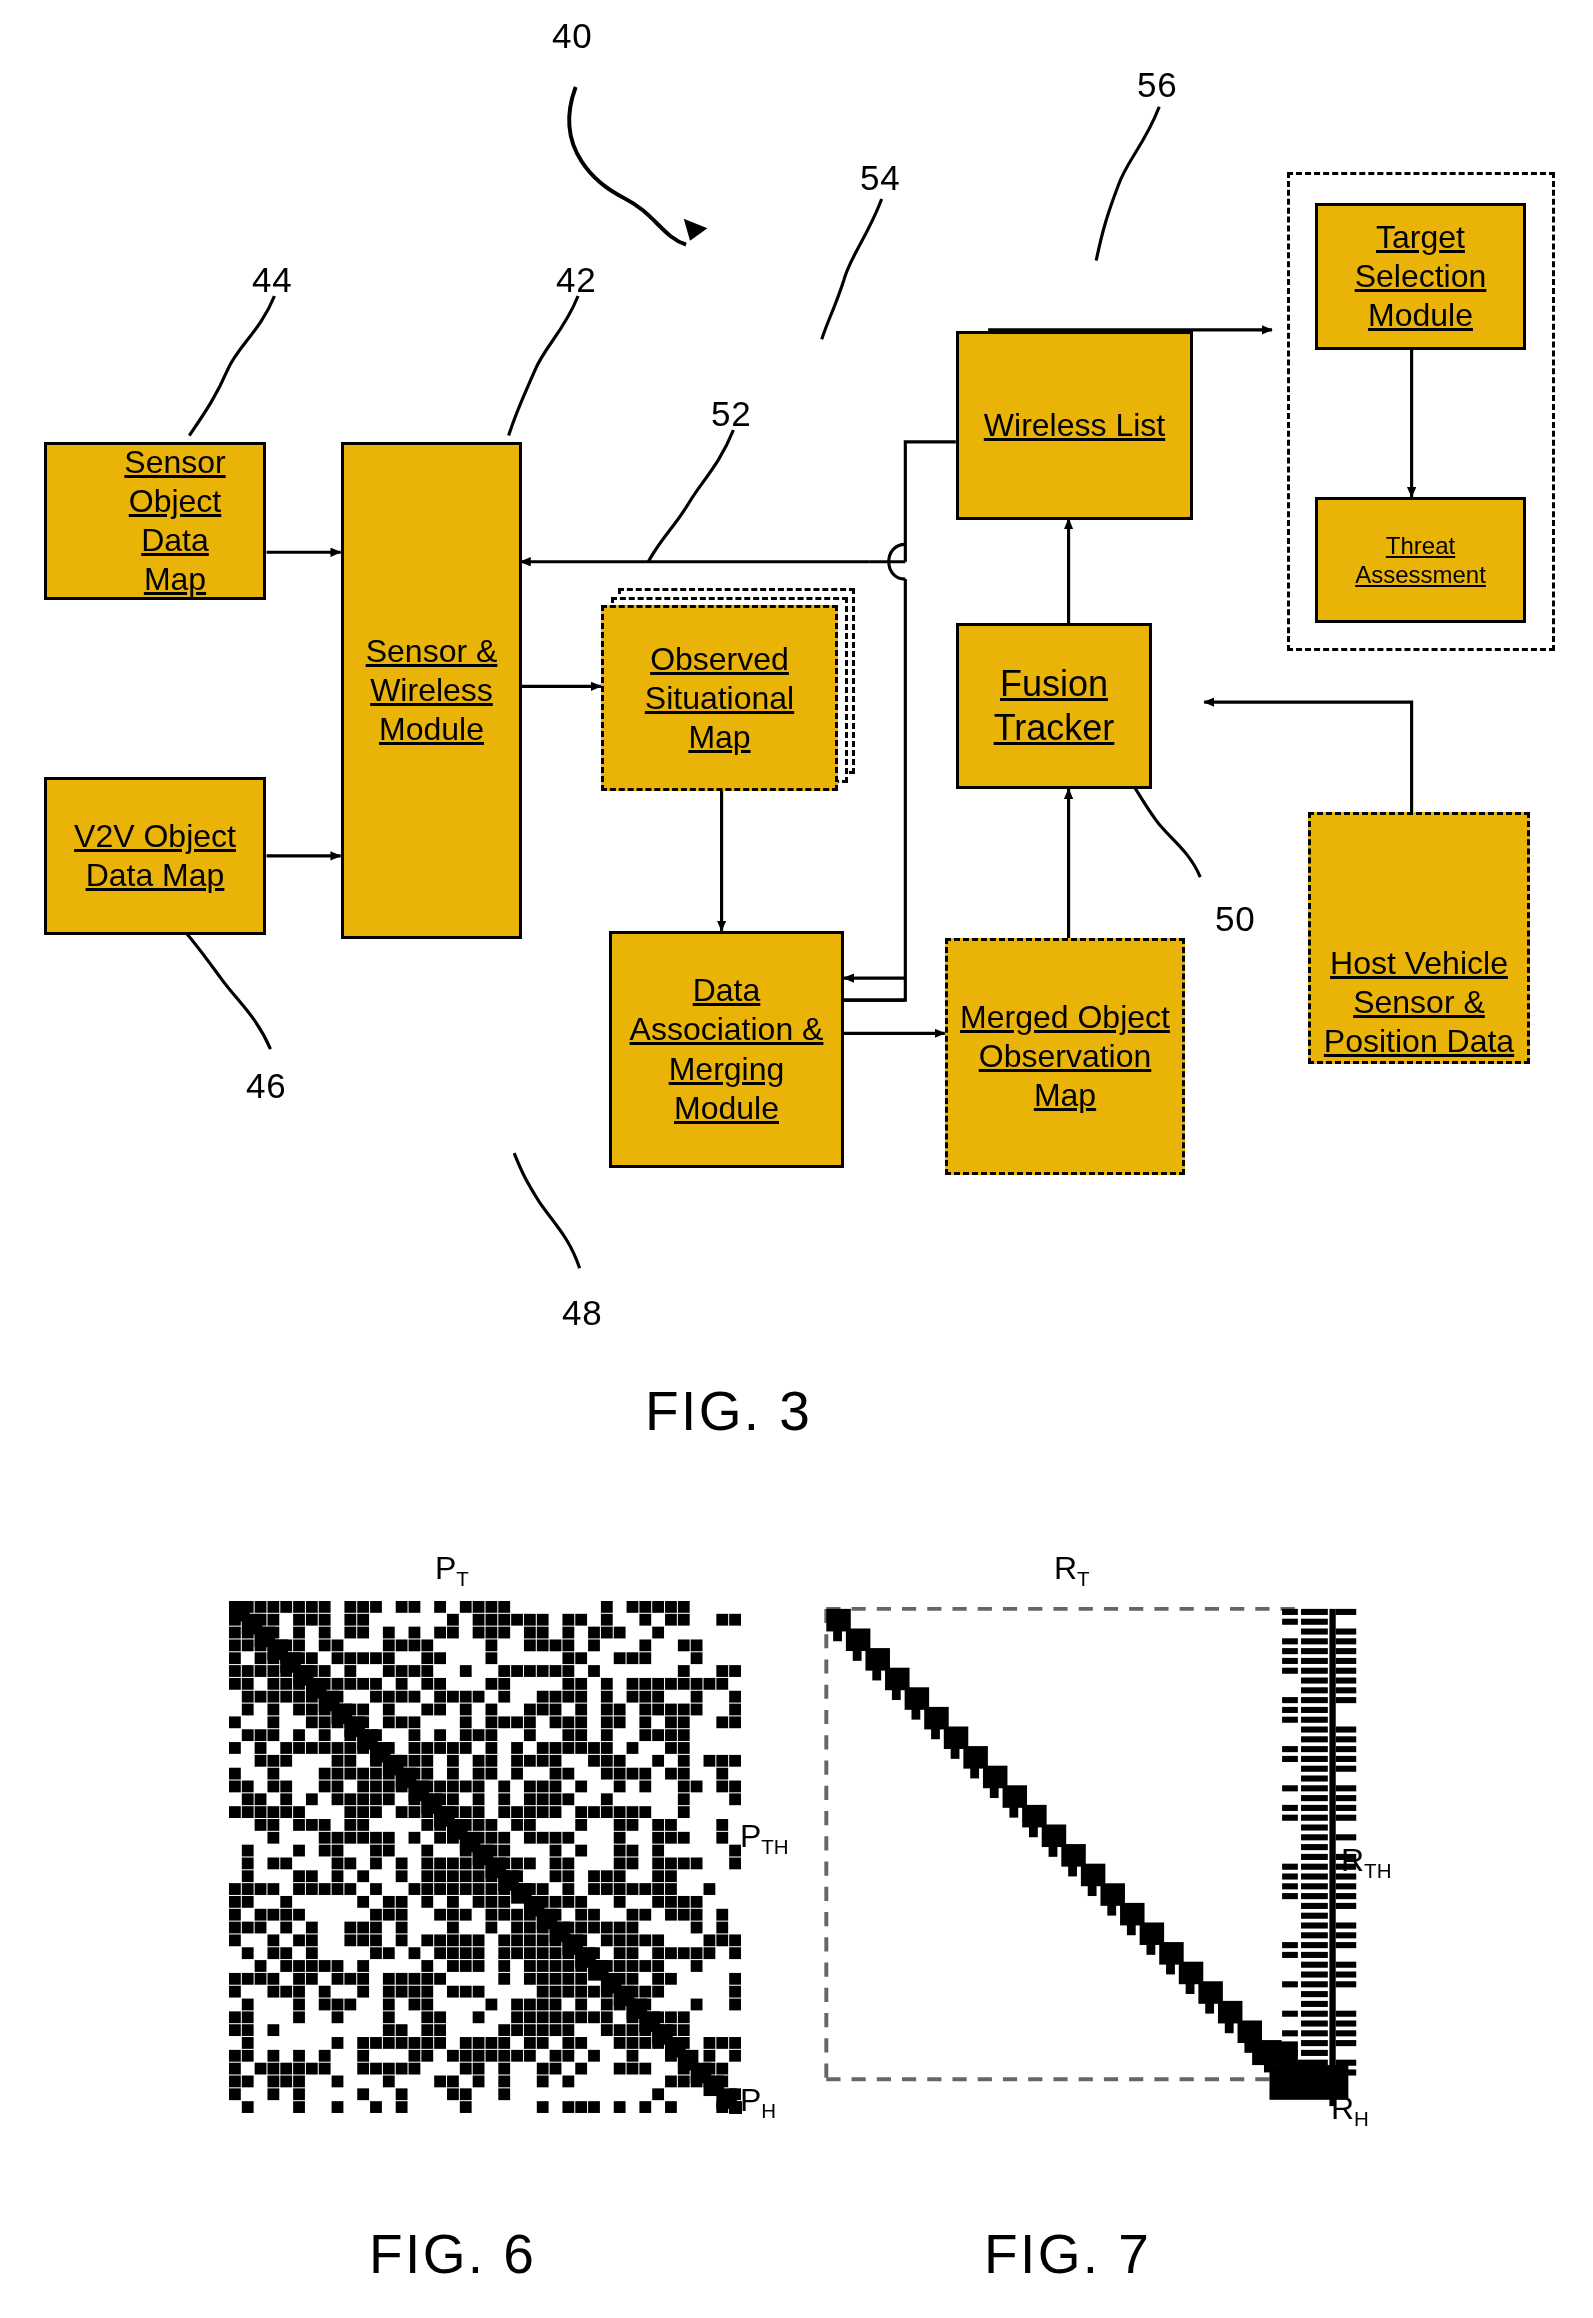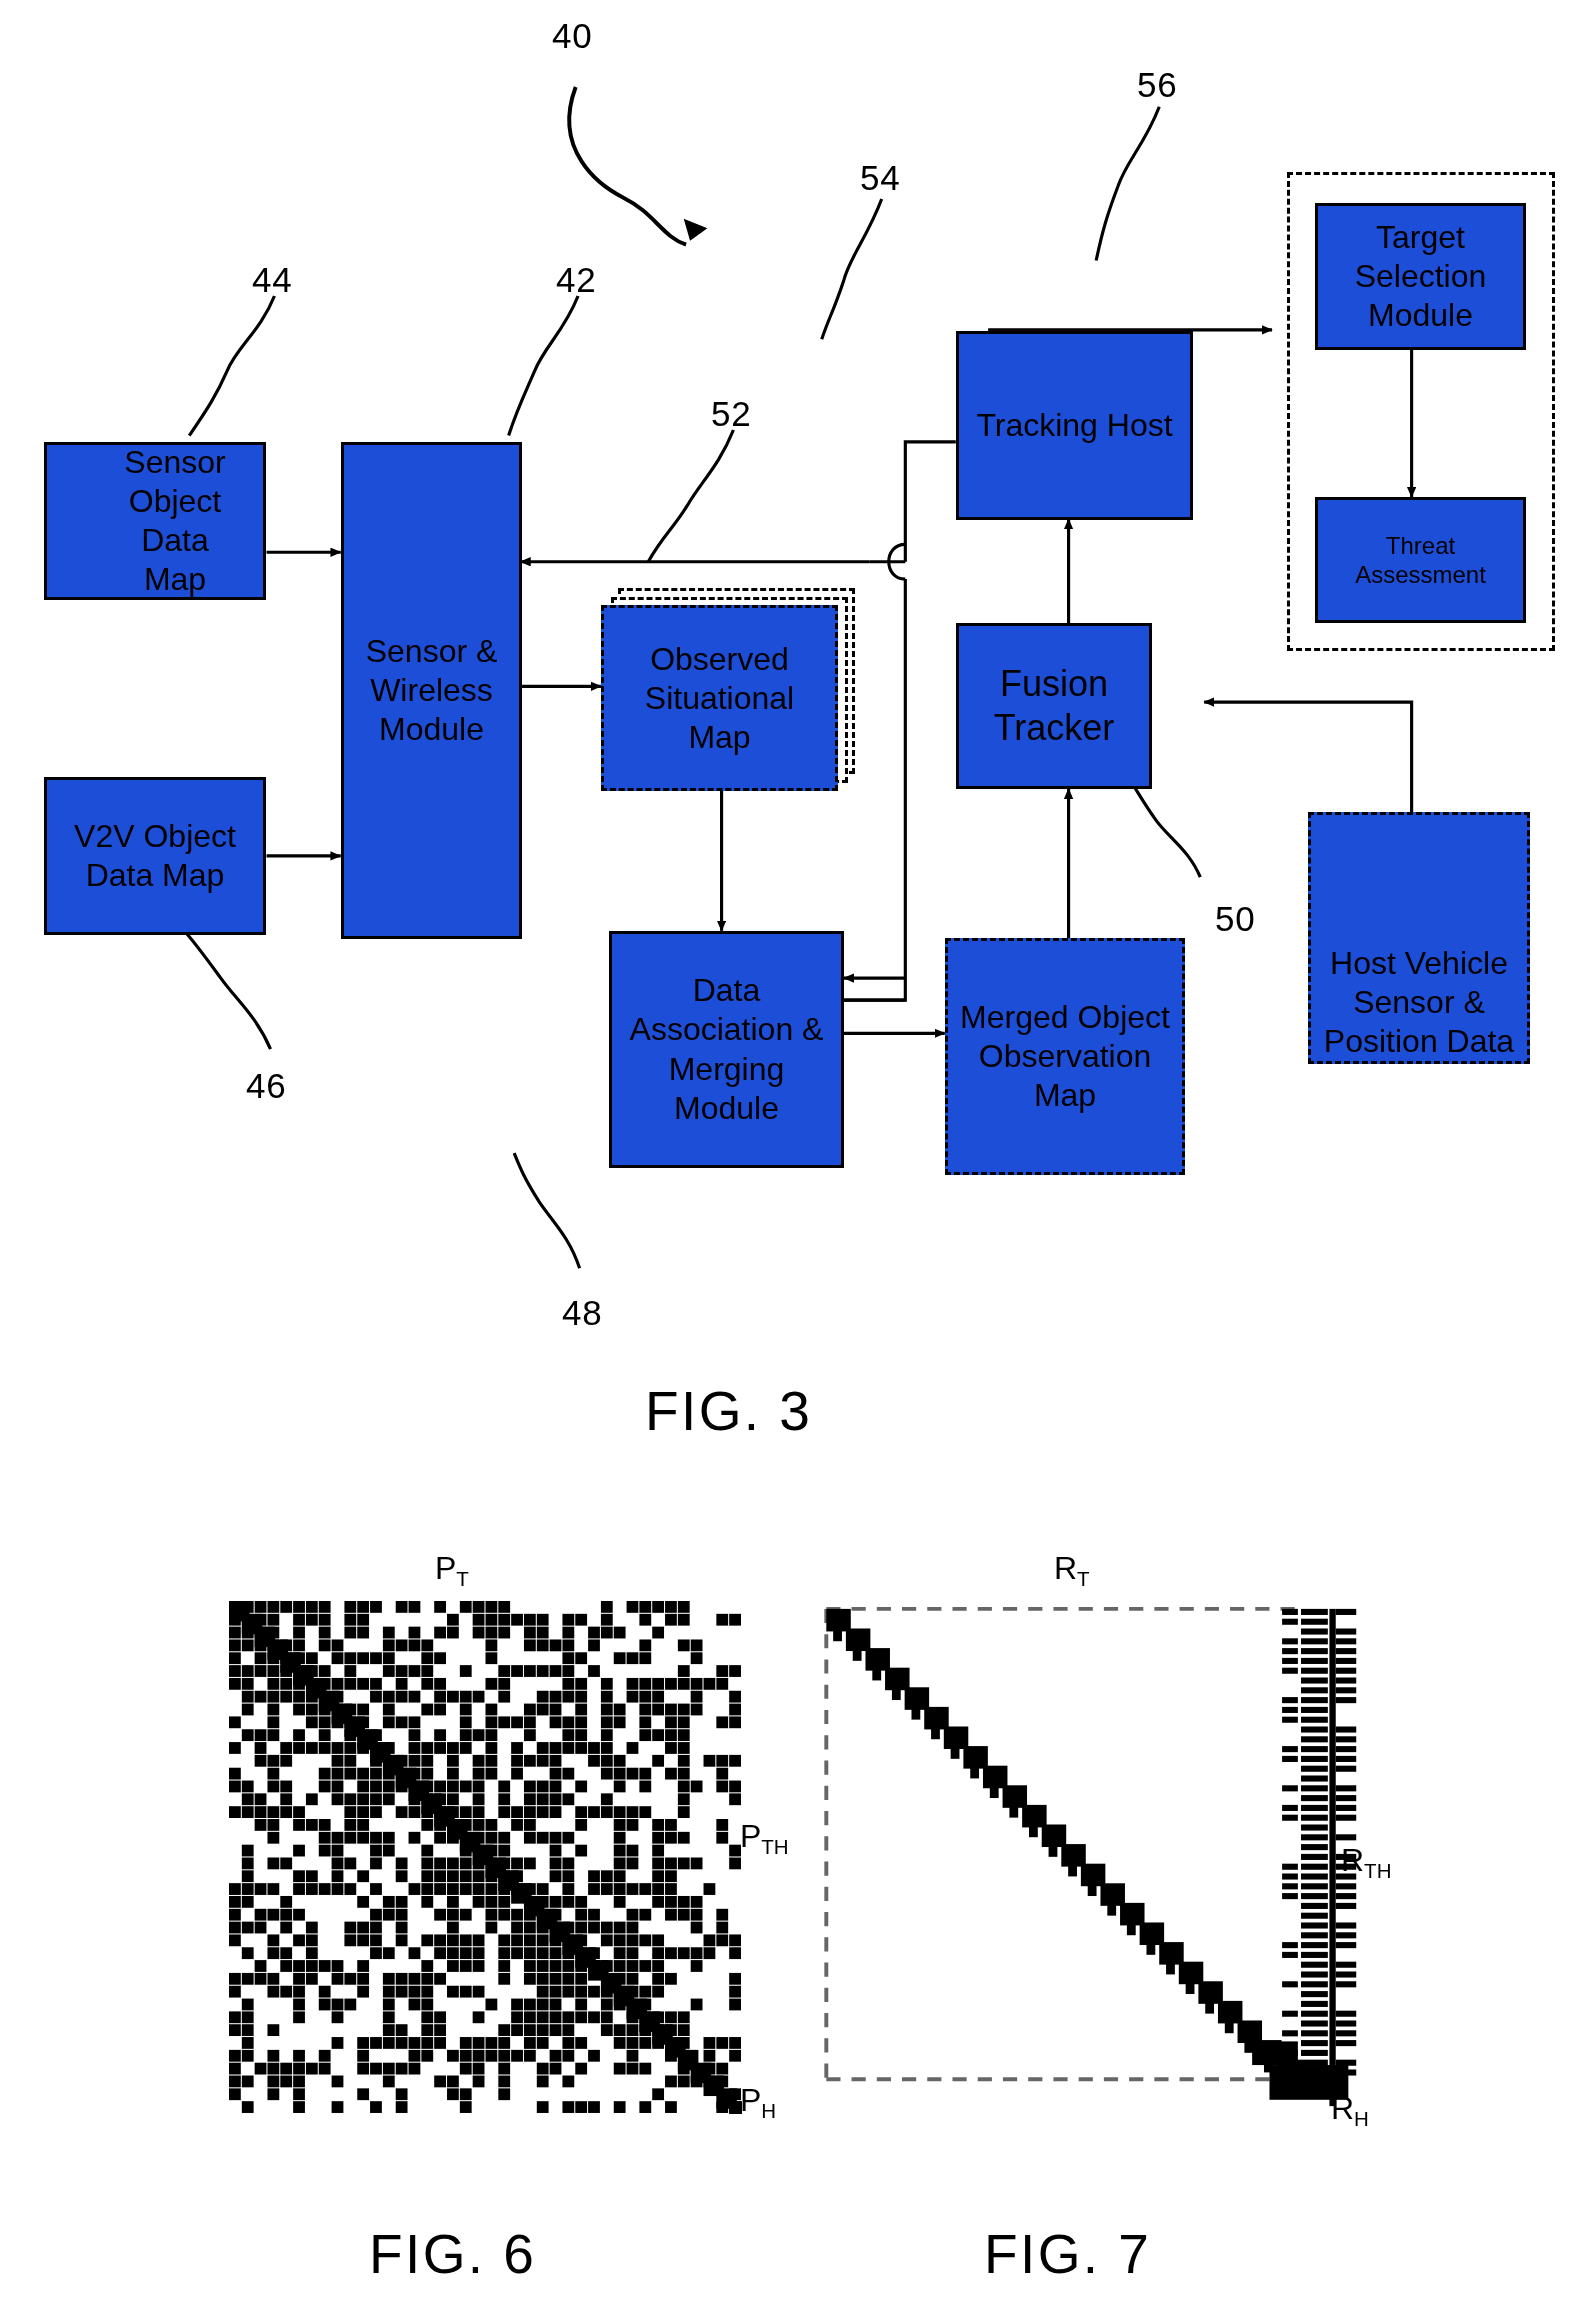--- a/index.html
+++ b/index.html
@@ -3,23 +3,23 @@
 <meta charset="utf-8">
 <style>
   html,body{margin:0;padding:0;background:#fff;}
   body{
     width:1593px;height:2319px;position:relative;overflow:hidden;
     font-family:"Liberation Sans","DejaVu Sans",sans-serif;color:#000;
   }
   .sheet{position:absolute;inset:0;}
   svg.layer{position:absolute;left:0;top:0;width:1593px;height:2319px;}
   .box{
-    position:absolute;border:3.2px solid #000;background:#1d4ed8;
+    position:absolute;border:3.2px solid #000;background:#eab308;
     display:flex;align-items:center;justify-content:center;text-align:center;
-    line-height:1.22;box-sizing:border-box;
+    line-height:1.22;box-sizing:border-box;text-decoration:underline;
   }
   .box.dashed{border-style:dashed;border-width:3.2px;}
   .box .txt{display:block;padding:0 6.3px;}
   .refnum{position:absolute;font-size:35px;letter-spacing:0.8px;}
   .figcap{position:absolute;font-size:55px;letter-spacing:2.4px;}
   .grouplabel{position:absolute;font-family:Liberation Sans, sans-serif;font-size:32px;}
   .grouplabel sub{font-size:20.5px;}
   .dashgroup{position:absolute;border:3.2px dashed #000;box-sizing:border-box;background:transparent;}
   .stackwrap{position:absolute;}
   .stackwrap .shadow{position:absolute;border:3.2px dashed #000;box-sizing:border-box;background:#fff;}
@@ -111,21 +111,21 @@
     <div class="shadow" style="left:17.4px;top:0px;width:237px;height:186px;"></div>
     <div class="shadow" style="left:9.5px;top:8.7px;width:237px;height:186px;"></div>
     <div class="box dashed" style="left:0px;top:17.4px;width:237px;height:186px;font-size:32px;">
       <span class="txt" style="white-space:pre-line;">Observed
 Situational
 Map</span>
     </div>
   </div>
 
   <div class="box" style="left:956px;top:331px;width:237px;height:189px;font-size:32px;">
-    <span class="txt" style="white-space:pre-line;">Tracking Host</span>
+    <span class="txt" style="white-space:pre-line;">Wireless List</span>
   </div>
 
   <div class="box" style="left:956px;top:623px;width:196px;height:166px;font-size:36px;">
     <span class="txt" style="white-space:pre-line;">Fusion Tracker</span>
   </div>
 
   <div class="dashgroup" style="left:1287px;top:172px;width:268px;height:479px;"></div>
 
   <div class="box" style="left:1315px;top:203px;width:211px;height:147px;font-size:32px;">
     <span class="txt" style="white-space:pre-line;">Target

